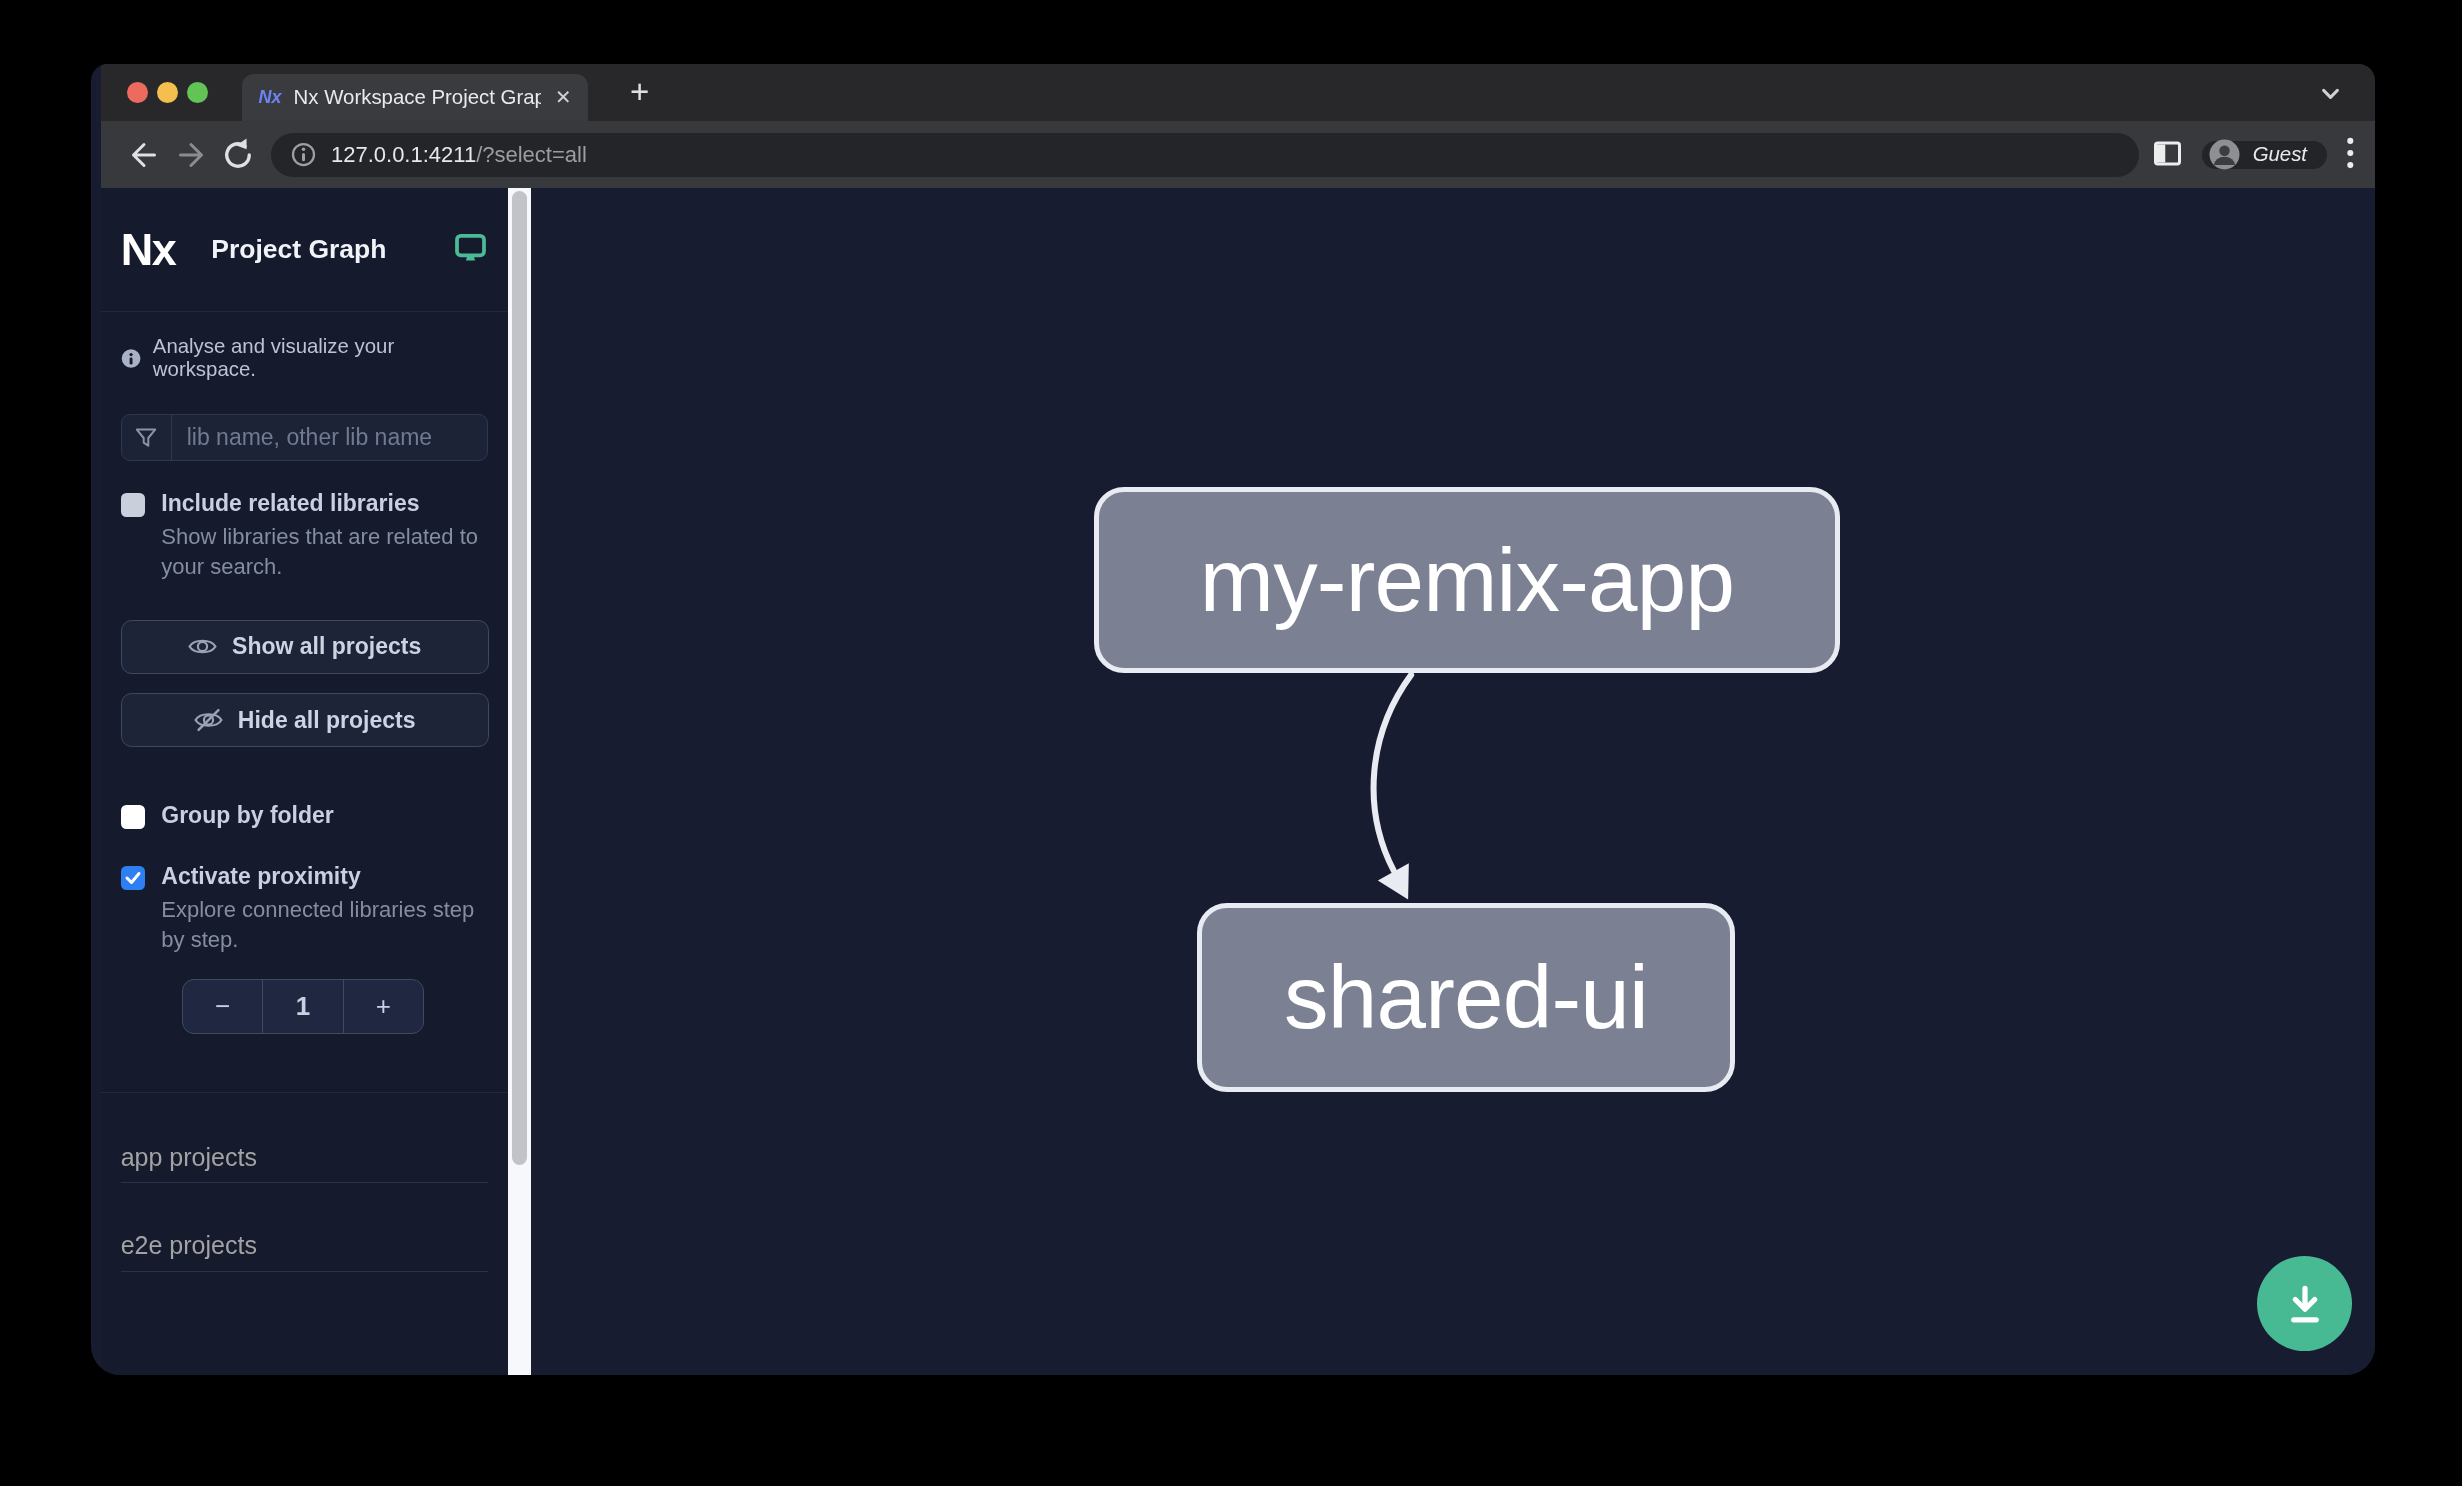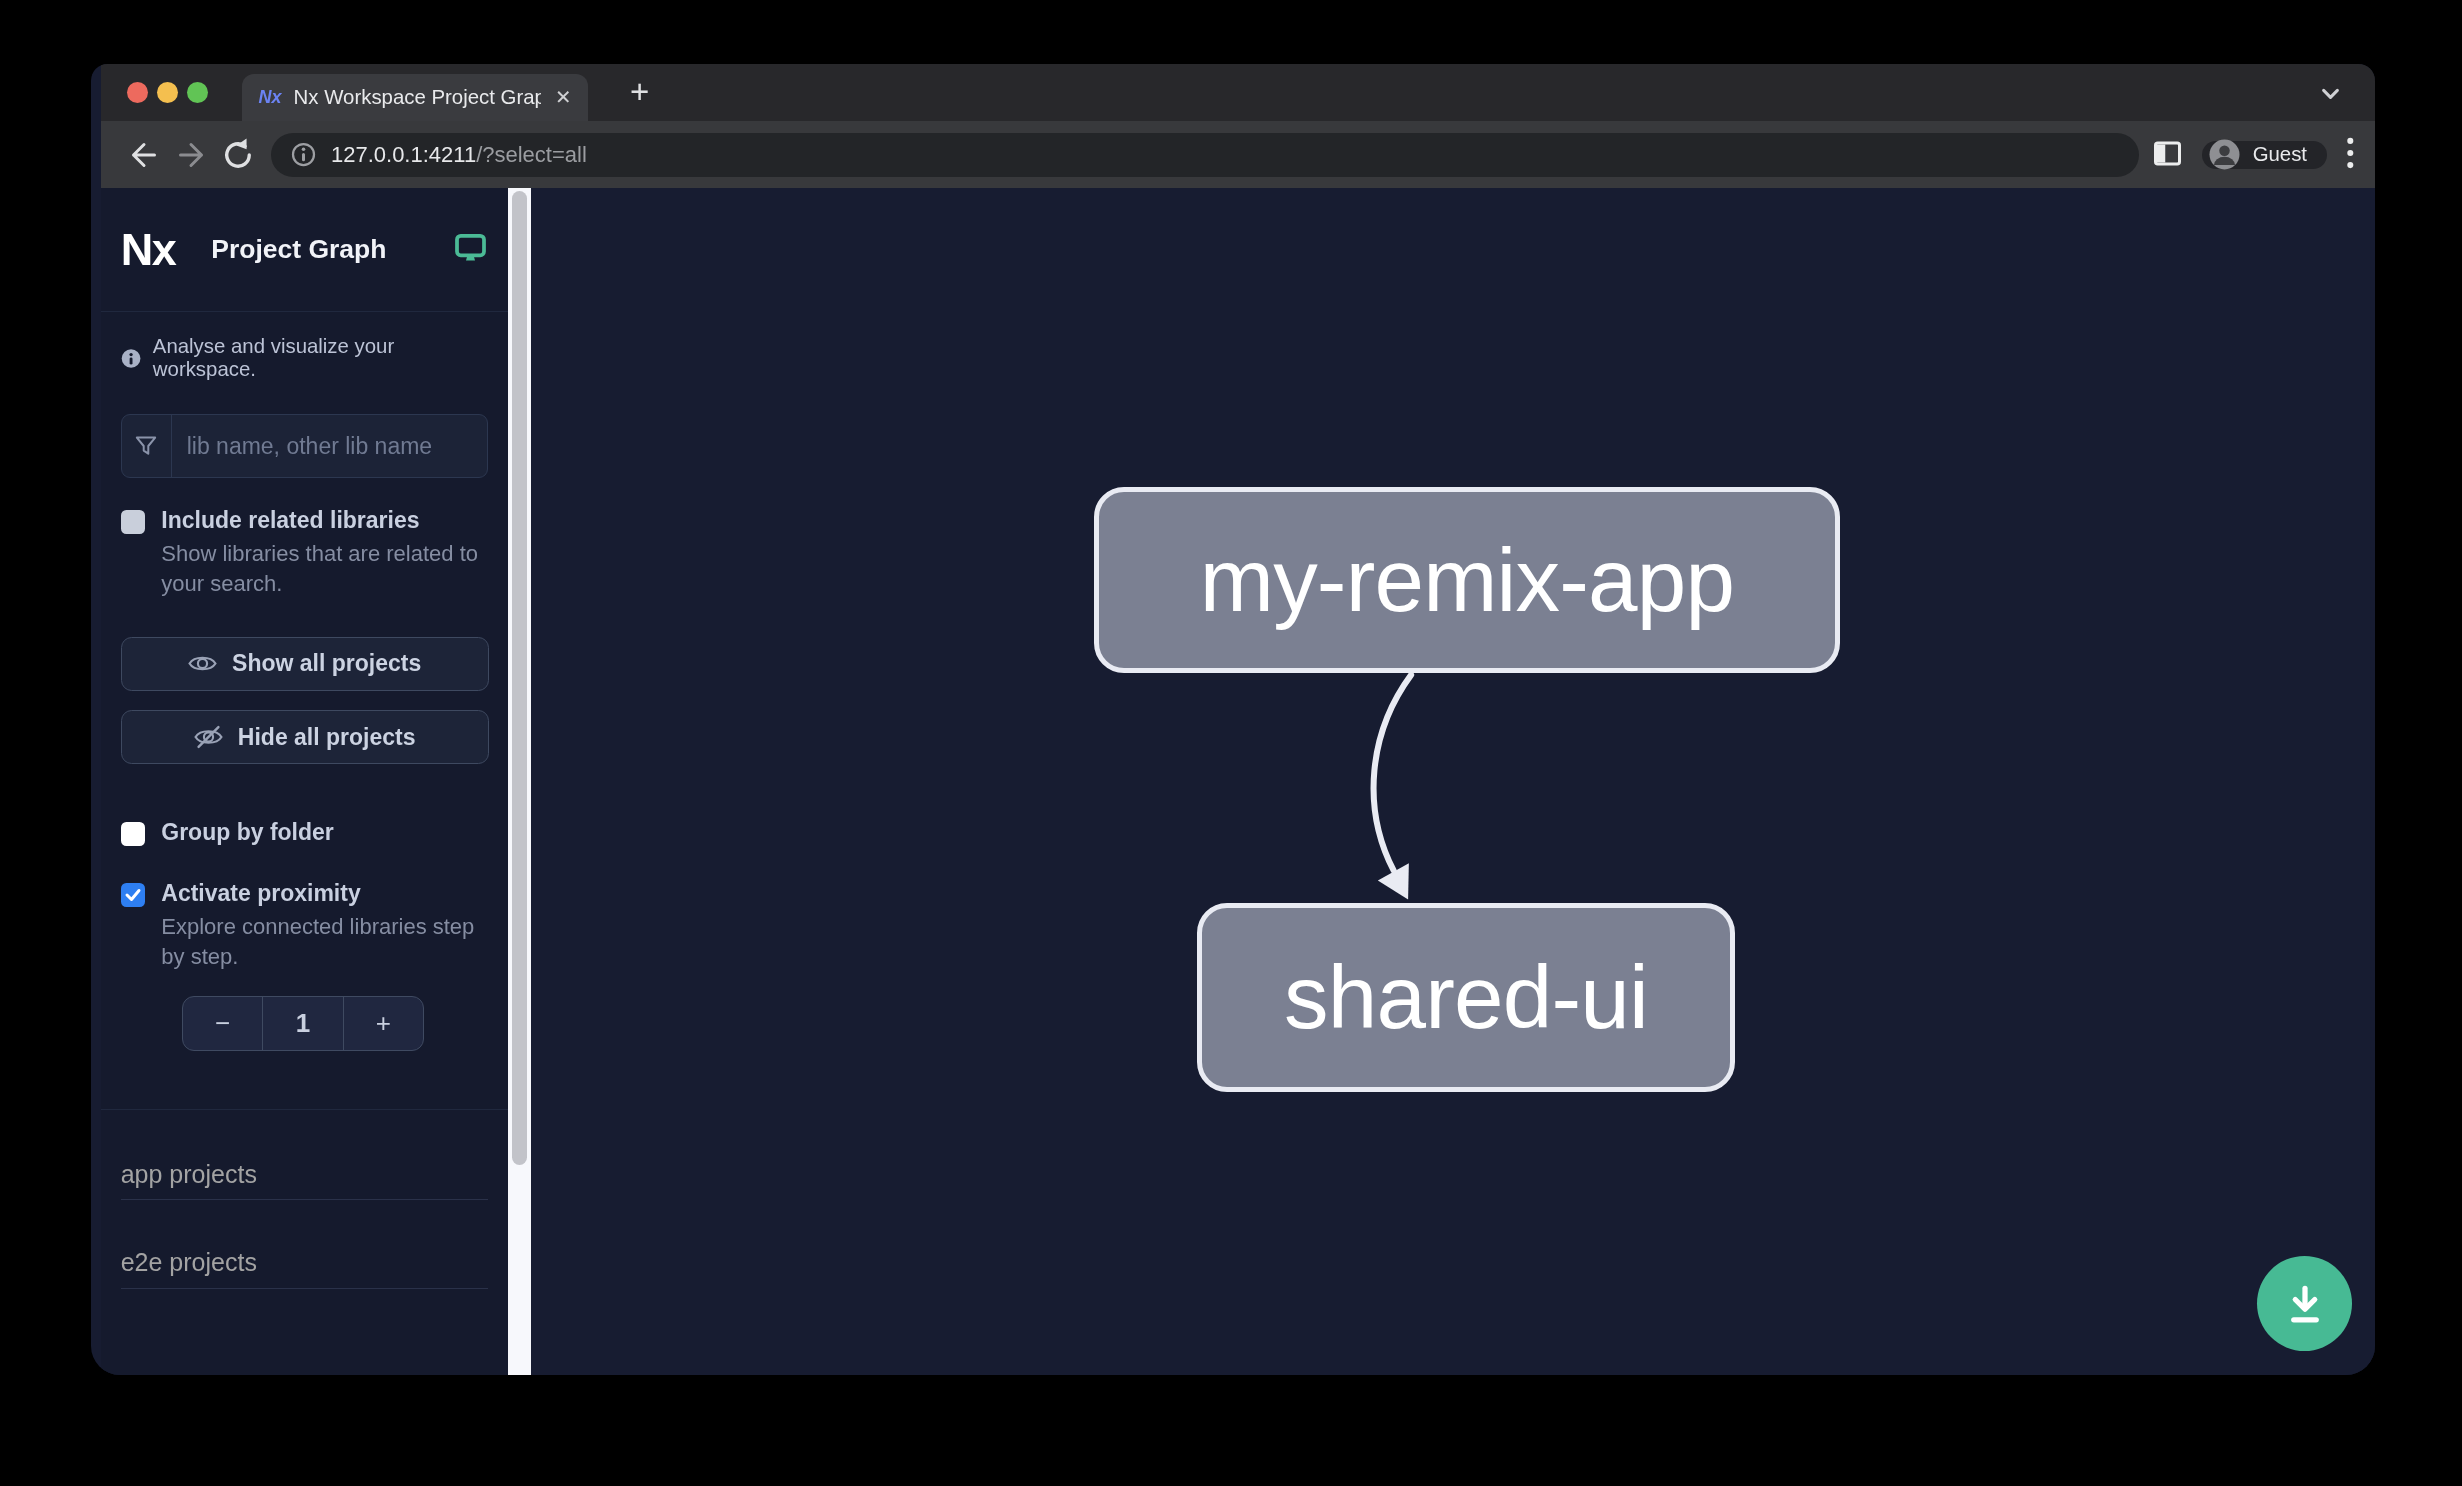--- a/index.html
+++ b/index.html
@@ -31,37 +31,37 @@
   
   .toolbar { height:67px; background:#38393c; display:flex; align-items:center; padding:0 19.7px; flex:0 0 auto; }
   .nav-ic { width:47px; height:47px; display:flex; align-items:center; justify-content:center; flex:0 0 auto; }
   .urlbar { flex:1; height:44px; margin:0 12px 0 9px; background:#232528; border-radius:22px;
             display:flex; align-items:center; padding:0 19.7px; min-width:0; }
   .url-info { margin-right:13.6px; display:flex; align-items:center; }
   .url-text { font-size:22px; white-space:nowrap; }
   .url-host { color:#e7e8ea; }
   .url-path { color:#9b9da1; }
   .right-cluster { display:flex; align-items:center; gap:18px; flex:0 0 auto; }
-  .guest-pill { height:28px; background:#232428; border-radius:21px; display:flex; align-items:center; padding:0 19.7px 0 6px; gap:12px; }
+  .guest-pill { height:28px; background:#232428; border-radius:21px; display:flex; align-items:center; padding:0 19.7px 0 6px; gap:12px;font-style:italic; }
   .guest-label { color:#e9eaec; font-size:20.4px; }
 
   
   .content { flex:1; display:flex; min-height:0; }
 
   .sidebar { width:407px; background:#151a2d; flex:0 0 auto; position:relative; overflow:hidden; }
 
   .sb-header { display:flex; align-items:center; height:124px; padding:0 19.7px; border-bottom:0.8px solid #20283e; }
   .nx-logo { color:#fff; font-weight:800; font-size:45px; letter-spacing:-1.5px; }
   .sb-title { color:#f1f3f8; font-size:26.5px; font-weight:600; margin-left:36px; }
   .sb-header .monitor { margin-left:auto; }
 
   .sb-tagline { display:flex; align-items:center; gap:12px; margin-top:23px; padding:0 19.7px; }
   .sb-tagline-text { color:#bcc3d6; font-size:20.4px; }
 
-  .filter-box { margin:33px 19.7px 0; height:64px; background:#1c2337; border:1.5px solid #2c3750; border-radius:9px;
+  .filter-box { margin:33px 19.7px 0; height:47px; background:#1c2337; border:1.5px solid #2c3750; border-radius:9px;
                 display:flex; align-items:stretch; overflow:hidden; }
   .filter-ic-cell { width:50px; display:flex; align-items:center; justify-content:center; border-right:1.5px solid #2c3750; flex:0 0 auto; }
   .filter-input { flex:1; background:transparent; border:none; outline:none; color:#cdd4e4; font-size:23px; padding:0 15px; font-family:"Liberation Sans", sans-serif; }
   .filter-input::placeholder { color:#707a92; opacity:1; }
 
   .opt { display:flex; align-items:flex-start; padding:0 19.7px; }
   .opt-box { width:24px; height:24px; border-radius:5.3px; margin-top:3px; flex:0 0 auto;
              display:flex; align-items:center; justify-content:center; }
   .box-muted { background:#c9cfdb; }
   .box-white { background:#ffffff; }

